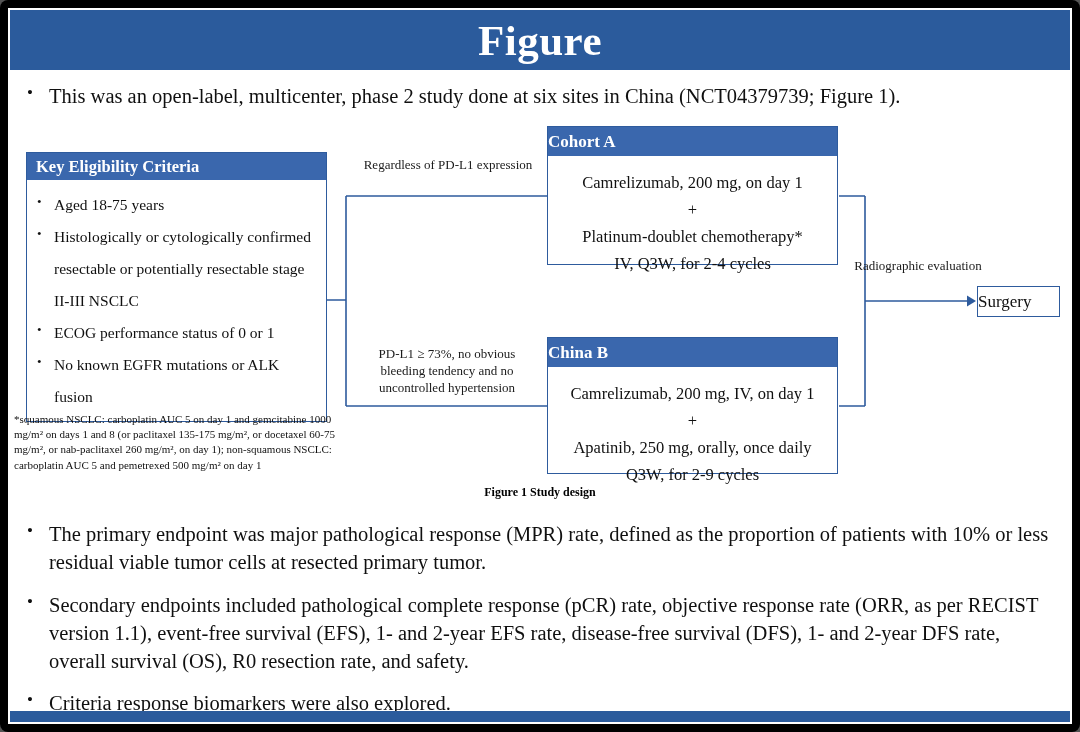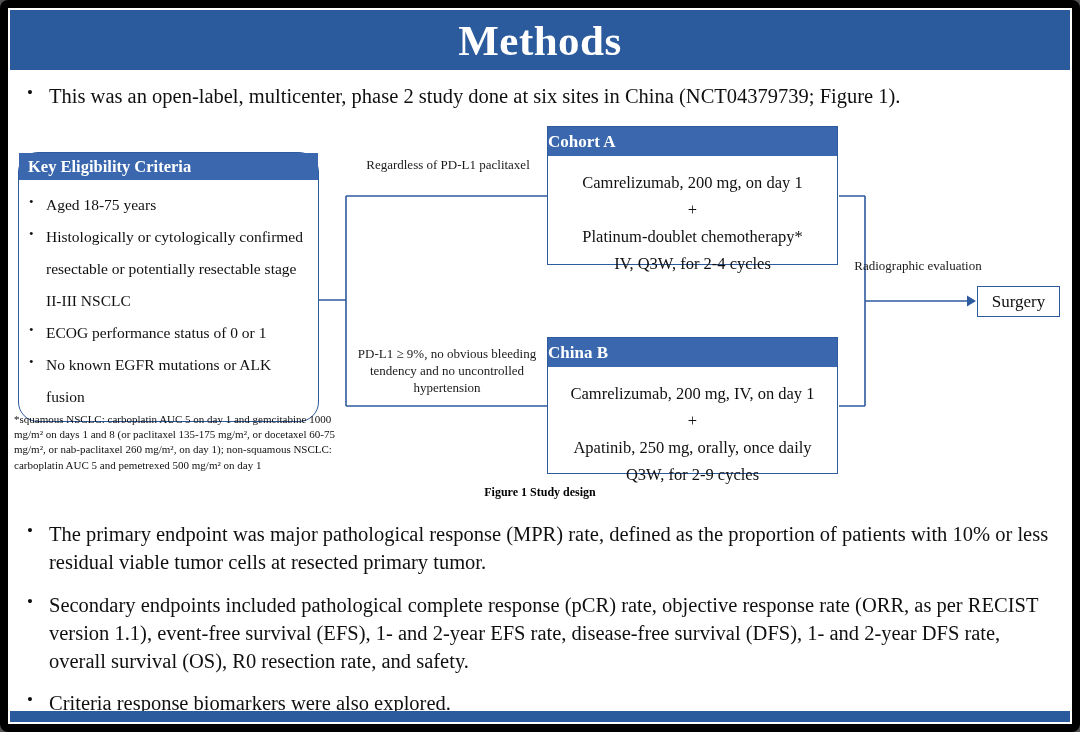--- a/index.html
+++ b/index.html
@@ -29,36 +29,36 @@
   .bullet .dot { position:absolute; left:5px; top:-1px; font-size:17px; }
   .intro-bullet { position:absolute; left:14px; right:14px; top:74px; }
   .endpoints { position:absolute; left:14px; right:10px; top:512px; }
   .endpoints .bullet { margin-bottom:14px; }
   
   .diagram { position:absolute; left:0; top:108px; width:1064px; height:380px; }
   .diagram svg { position:absolute; left:0; top:0; pointer-events:none; }
   .box { position:absolute; border:1.6px solid #2E5B9D; background:#fff; }
   .box-header { background:#3A67AD; color:#fff; font-weight:bold; }
   
-  .elig { left:10px; top:36px; width:301px; height:270px;border-radius:20px; }
+  .elig { left:18px; top:36px; width:301px; height:270px; }
   .elig .box-header { height:27px; line-height:27px; padding-left:9px; font-size:16.5px; }
   .elig ul { list-style:none; padding:9px 6px 0 9px; }
   .elig li { position:relative; padding-left:18px; font-size:15.5px; line-height:2.06; color:#101010; }
   .elig li .dot { position:absolute; left:1px; top:0; font-size:13px; }
   
   .cohort { width:291px; left:539px; }
   .cohort-a { top:10px; height:139px; }
   .cohort-b { top:221px; height:137px; }
   .cohort .box-header { height:29px; line-height:29px; font-size:17px; }
   .cohort .body { padding-top:13px; }
   .cohort .body div { text-align:center; font-size:16.5px; line-height:1.64; color:#101010; }
   
   .surgery {
     left:969px; top:170px; width:83px; height:31px;
-    display:flex; align-items:center; justify-content:center; font-size:17px; color:#101010;
+    display:flex; align-items:center; justify-content:flex-start; font-size:17px; color:#101010;
   }
   
   .branch-label { position:absolute; font-size:13px; line-height:1.3; text-align:center; color:#1a1a1a; }
   .label-top { left:352px; top:41px; width:176px; }
   .label-bottom { left:349px; top:230px; width:180px; }
   .label-radio { left:843px; top:142px; width:134px; }
   
   .footnote {
     position:absolute; left:6px; top:296px; width:334px;
     font-size:11px; line-height:1.38; color:#101010;
@@ -69,21 +69,21 @@
     text-align:center; font-weight:bold; font-size:12px; color:#000;
   }
 </style>
 </head>
 <body>
 
 <div class="slide">
   <div class="inner">
 
     <div class="banner">
-      <h1>Methods</h1>
+      <h1>Figure</h1>
     </div>
 
     <div class="bullet intro-bullet">
       <span class="dot">•</span>
       <span>This was an open-label, multicenter, phase 2 study done at six sites in China (NCT04379739; Figure 1).</span>
     </div>
 
     <div class="diagram">
 
       <svg width="1064" height="380" viewBox="0 0 1064 380">
@@ -106,23 +106,23 @@
             <span class="dot">•</span>
             <span>ECOG performance status of 0 or 1</span>
           </li>
           <li class="elig-item">
             <span class="dot">•</span>
             <span>No known EGFR mutations or ALK fusion</span>
           </li>
         </ul>
       </div>
 
-      <div class="branch-label label-top">Regardless of PD-L1 paclitaxel</div>
+      <div class="branch-label label-top">Regardless of PD-L1 expression</div>
 
-      <div class="branch-label label-bottom">PD-L1 ≥ 9%, no obvious bleeding tendency and no uncontrolled hypertension</div>
+      <div class="branch-label label-bottom">PD-L1 ≥ 73%, no obvious bleeding tendency and no uncontrolled hypertension</div>
 
       <div class="box cohort cohort-a">
         <div class="box-header">Cohort A</div>
         <div class="body">
           <div>Camrelizumab, 200 mg, on day 1</div>
           <div>+</div>
           <div>Platinum-doublet chemotherapy*</div>
           <div>IV, Q3W, for 2-4 cycles</div>
         </div>
       </div>

